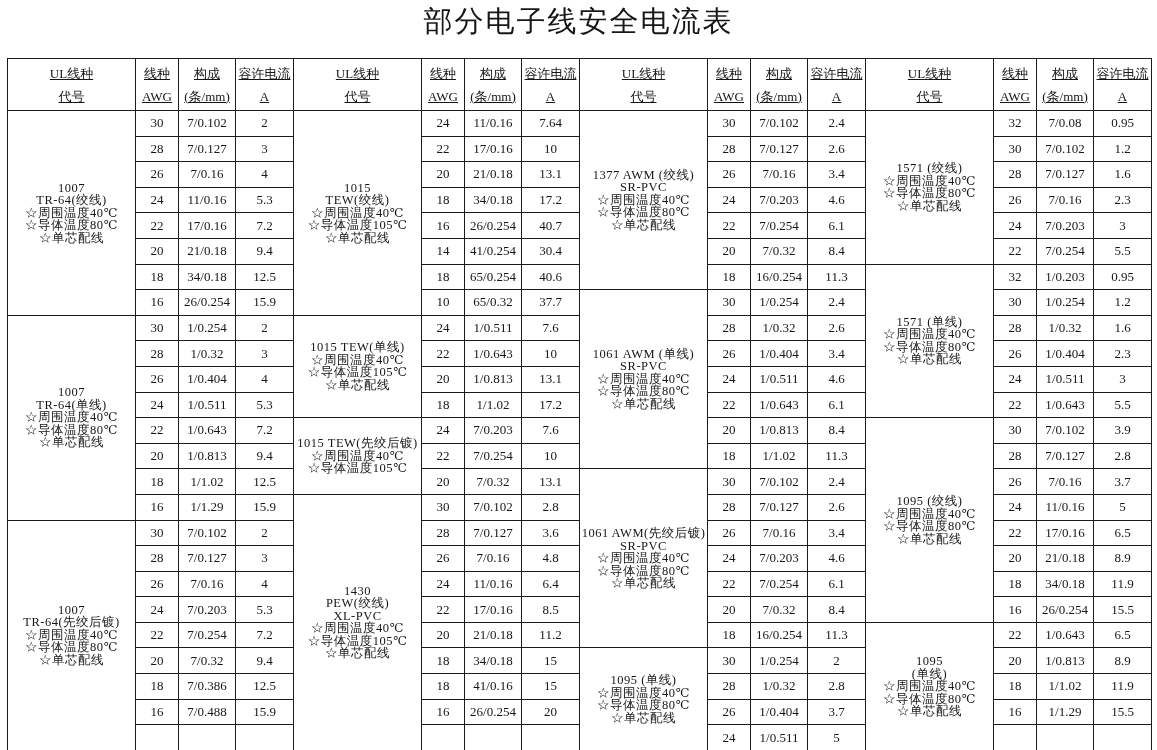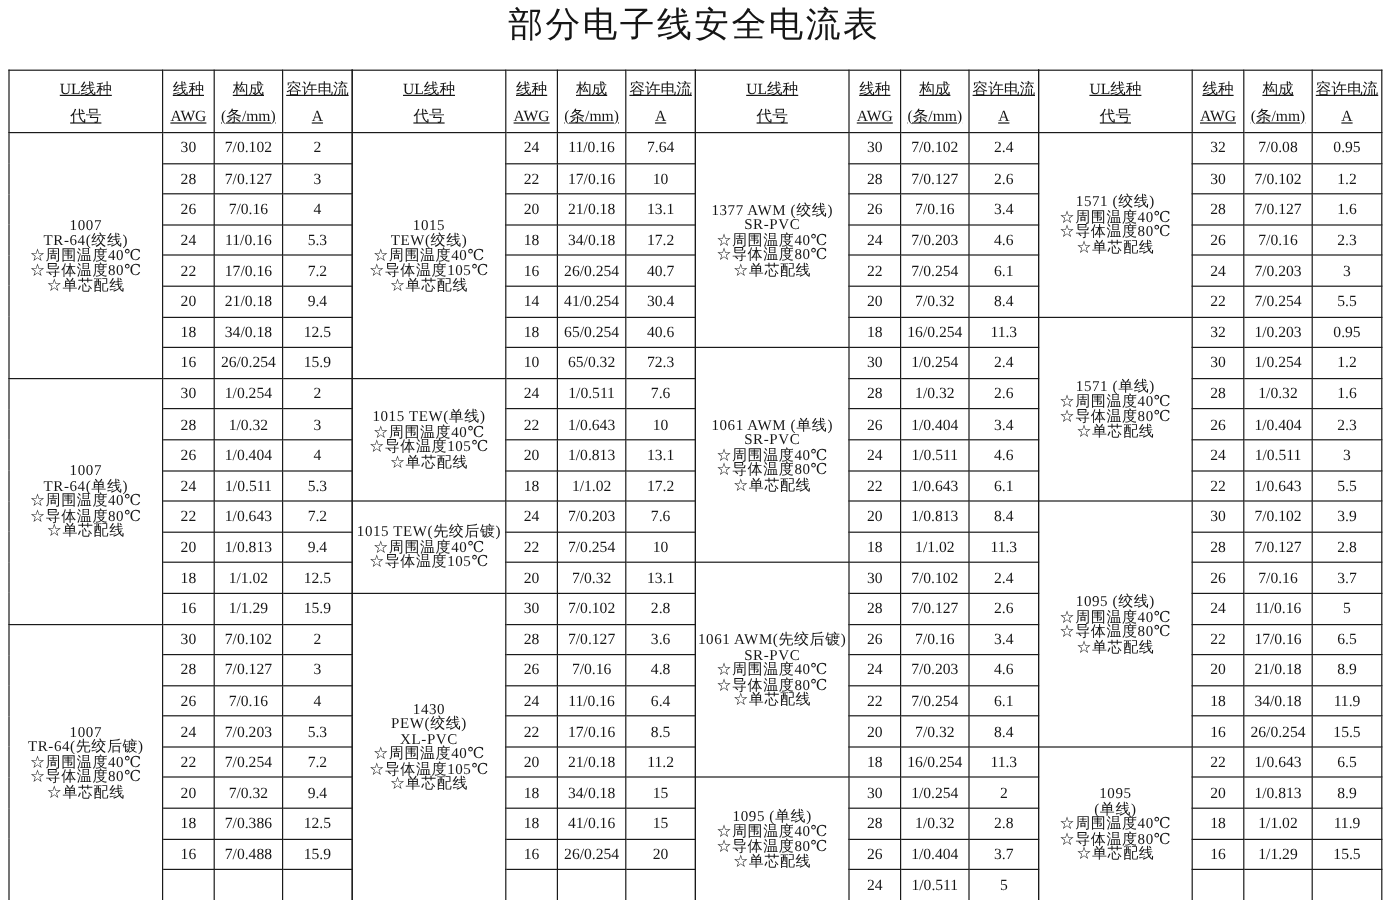--- a/index.html
+++ b/index.html
@@ -320,21 +320,21 @@
           <td>30.4</td>
         </tr>
         <tr>
           <td>18</td>
           <td>65/0.254</td>
           <td>40.6</td>
         </tr>
         <tr>
           <td>10</td>
           <td>65/0.32</td>
-          <td>72.3</td>
+          <td>37.7</td>
         </tr>
         <tr>
           <td class="label-cell" rowspan="4">
             <div class="label-stack">
               <div class="label-line">1015  TEW(单线)</div>
               <div class="label-line">☆周围温度40℃</div>
               <div class="label-line">☆导体温度105℃</div>
               <div class="label-line">☆单芯配线</div>
             </div>
           </td>

